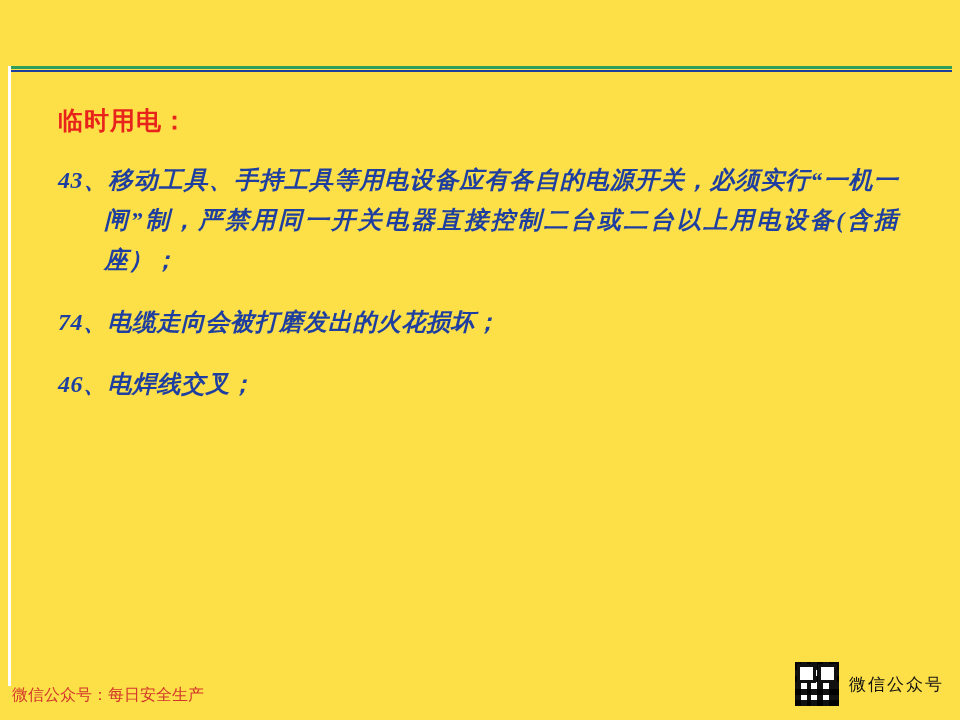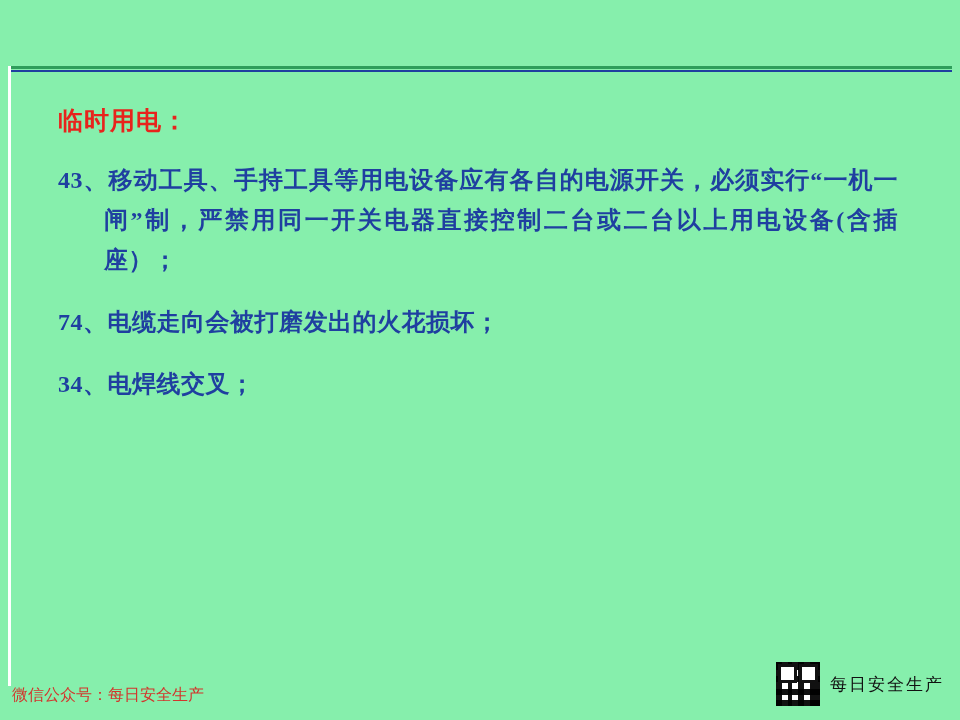--- a/index.html
+++ b/index.html
@@ -12,21 +12,21 @@
     background: #ffffff;
     font-family: "Liberation Serif", "DejaVu Serif", serif;
     overflow: hidden;
     position: relative;
   }
   .slide {
     position: absolute;
     left: 0; top: 0;
     width: 960px;
     height: 720px;
-    background: #86efac;
+    background: #fde047;
   }
   
   .rule-green {
     position: absolute;
     left: 8px;
     top: 66px;
     width: 944px;
     height: 3px;
     background: #2e9e5b;
   }
@@ -53,20 +53,21 @@
     font-size: 25px;
     font-weight: bold;
     color: #e8231c;
     letter-spacing: 1px;
   }
   .body-block {
     position: absolute;
     left: 58px;
     top: 160px;
     width: 840px;
+    font-style: italic;
   }
   .para {
     color: #1f3fa0;
     font-size: 24px;
     font-weight: bold;
     line-height: 40px;
     margin-bottom: 22px;
     text-align: justify;
     letter-spacing: 0.5px;
   }
@@ -128,23 +129,23 @@
 
   <div class="rule-green"></div>
   <div class="rule-blue"></div>
   <div class="left-bar"></div>
 
   <div class="heading">临时用电：</div>
 
   <div class="body-block">
     <div class="para p-hang">43、移动工具、手持工具等用电设备应有各自的电源开关，必须实行“一机一闸”制，严禁用同一开关电器直接控制二台或二台以上用电设备(含插座）；</div>
     <div class="para">74、电缆走向会被打磨发出的火花损坏；</div>
-    <div class="para">34、电焊线交叉；</div>
+    <div class="para">46、电焊线交叉；</div>
   </div>
 
   <div class="footer-note">微信公众号：每日安全生产</div>
 
   <div class="qr-wrap">
     <div class="qr"></div>
-    <div class="qr-label">每日安全生产</div>
+    <div class="qr-label">微信公众号</div>
   </div>
 
 </div>
 
 </body></html>

